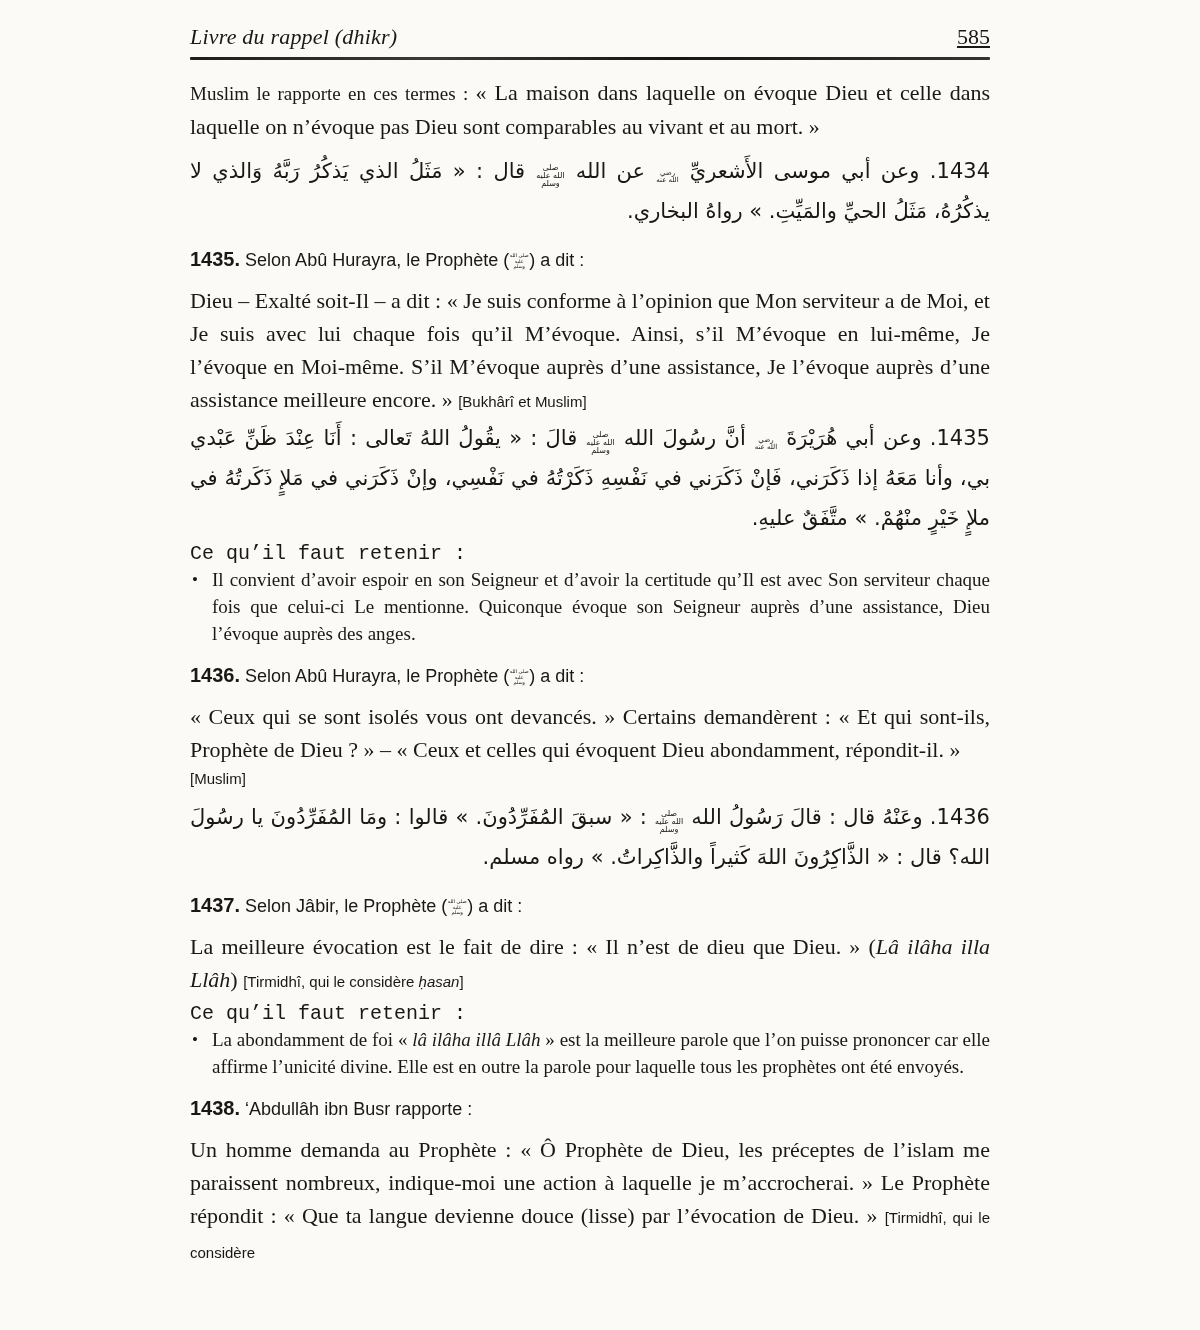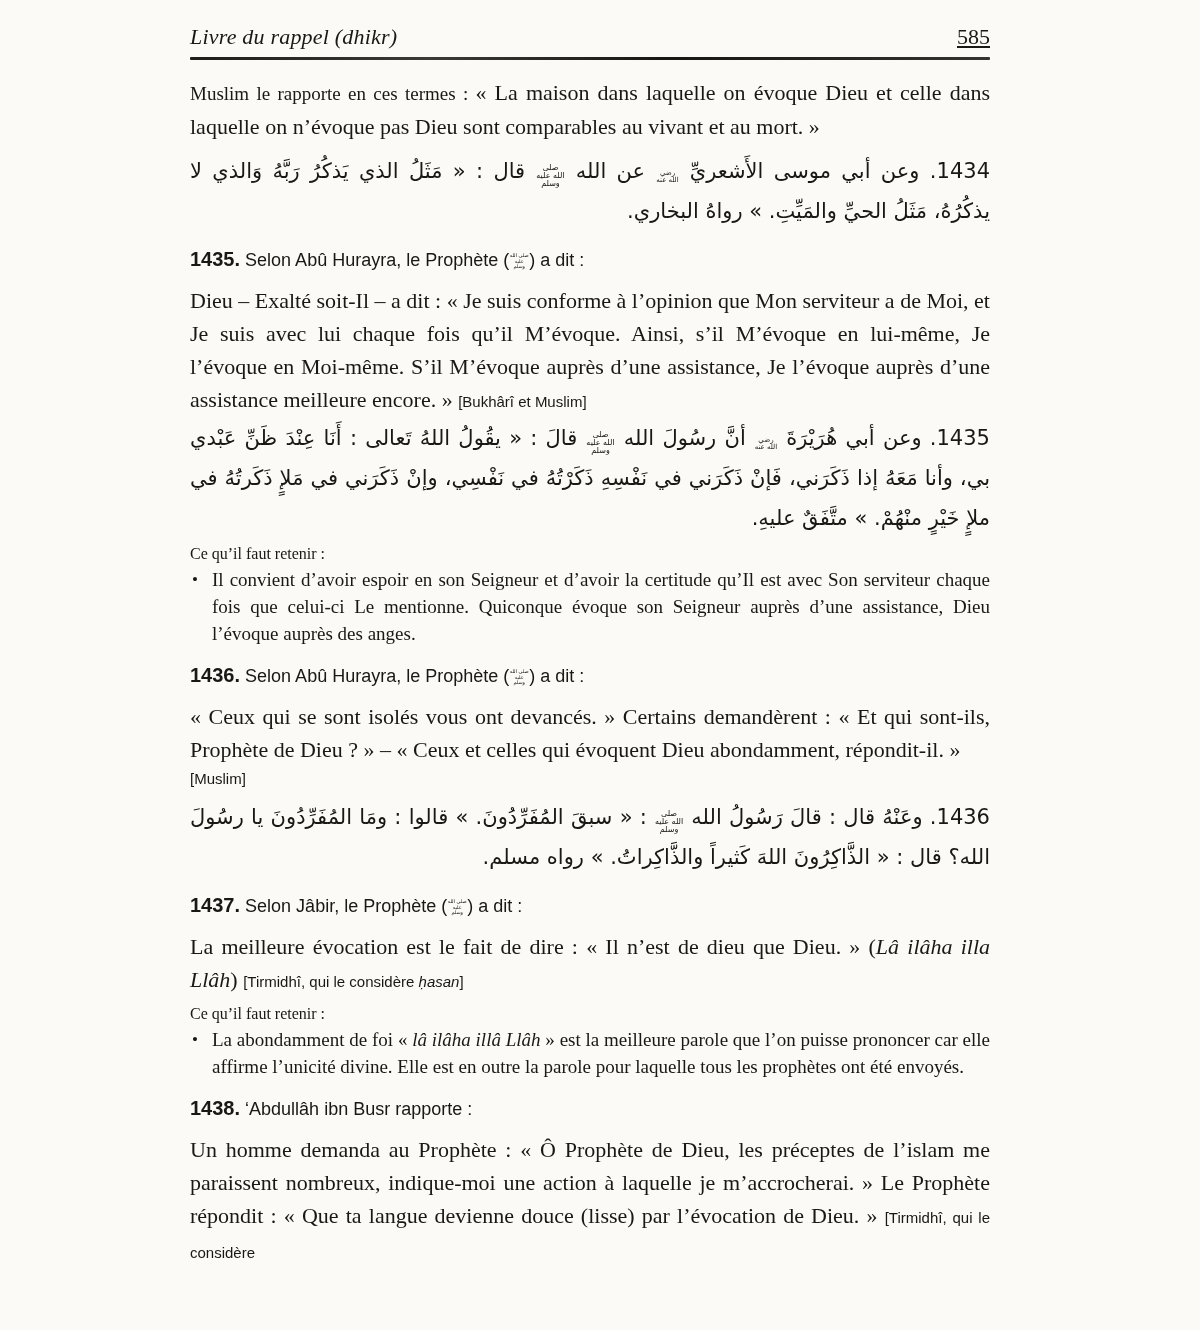--- a/index.html
+++ b/index.html
@@ -48,22 +48,22 @@
     font-family: "Liberation Sans", "DejaVu Sans", sans-serif;
     font-size: 18px; font-weight: normal; line-height: 24px;
   }
   .num { font-weight: bold; font-size: 20px; }
   .ref {
     font-family: "Liberation Sans", "DejaVu Sans", sans-serif;
     font-size: 15px;
   }
   .ref-line { margin-top: 4px; }
   .retenir-label {
-    font-family: Liberation Serif, serif;
-    font-size: 16px; line-height: 20px;
+    font-family: Liberation Mono, monospace;
+    font-size: 20px; line-height: 20px;
   }
   .bullet {
     position: relative; padding-left: 22px;
     font-size: 19px; line-height: 27px; margin-top: 2px;
   }
   .bullet-dot { position: absolute; left: 2px; top: 0; font-size: 17px; }
   .it { font-style: italic; }
   
   .hon {
     display: inline-block; direction: rtl;

